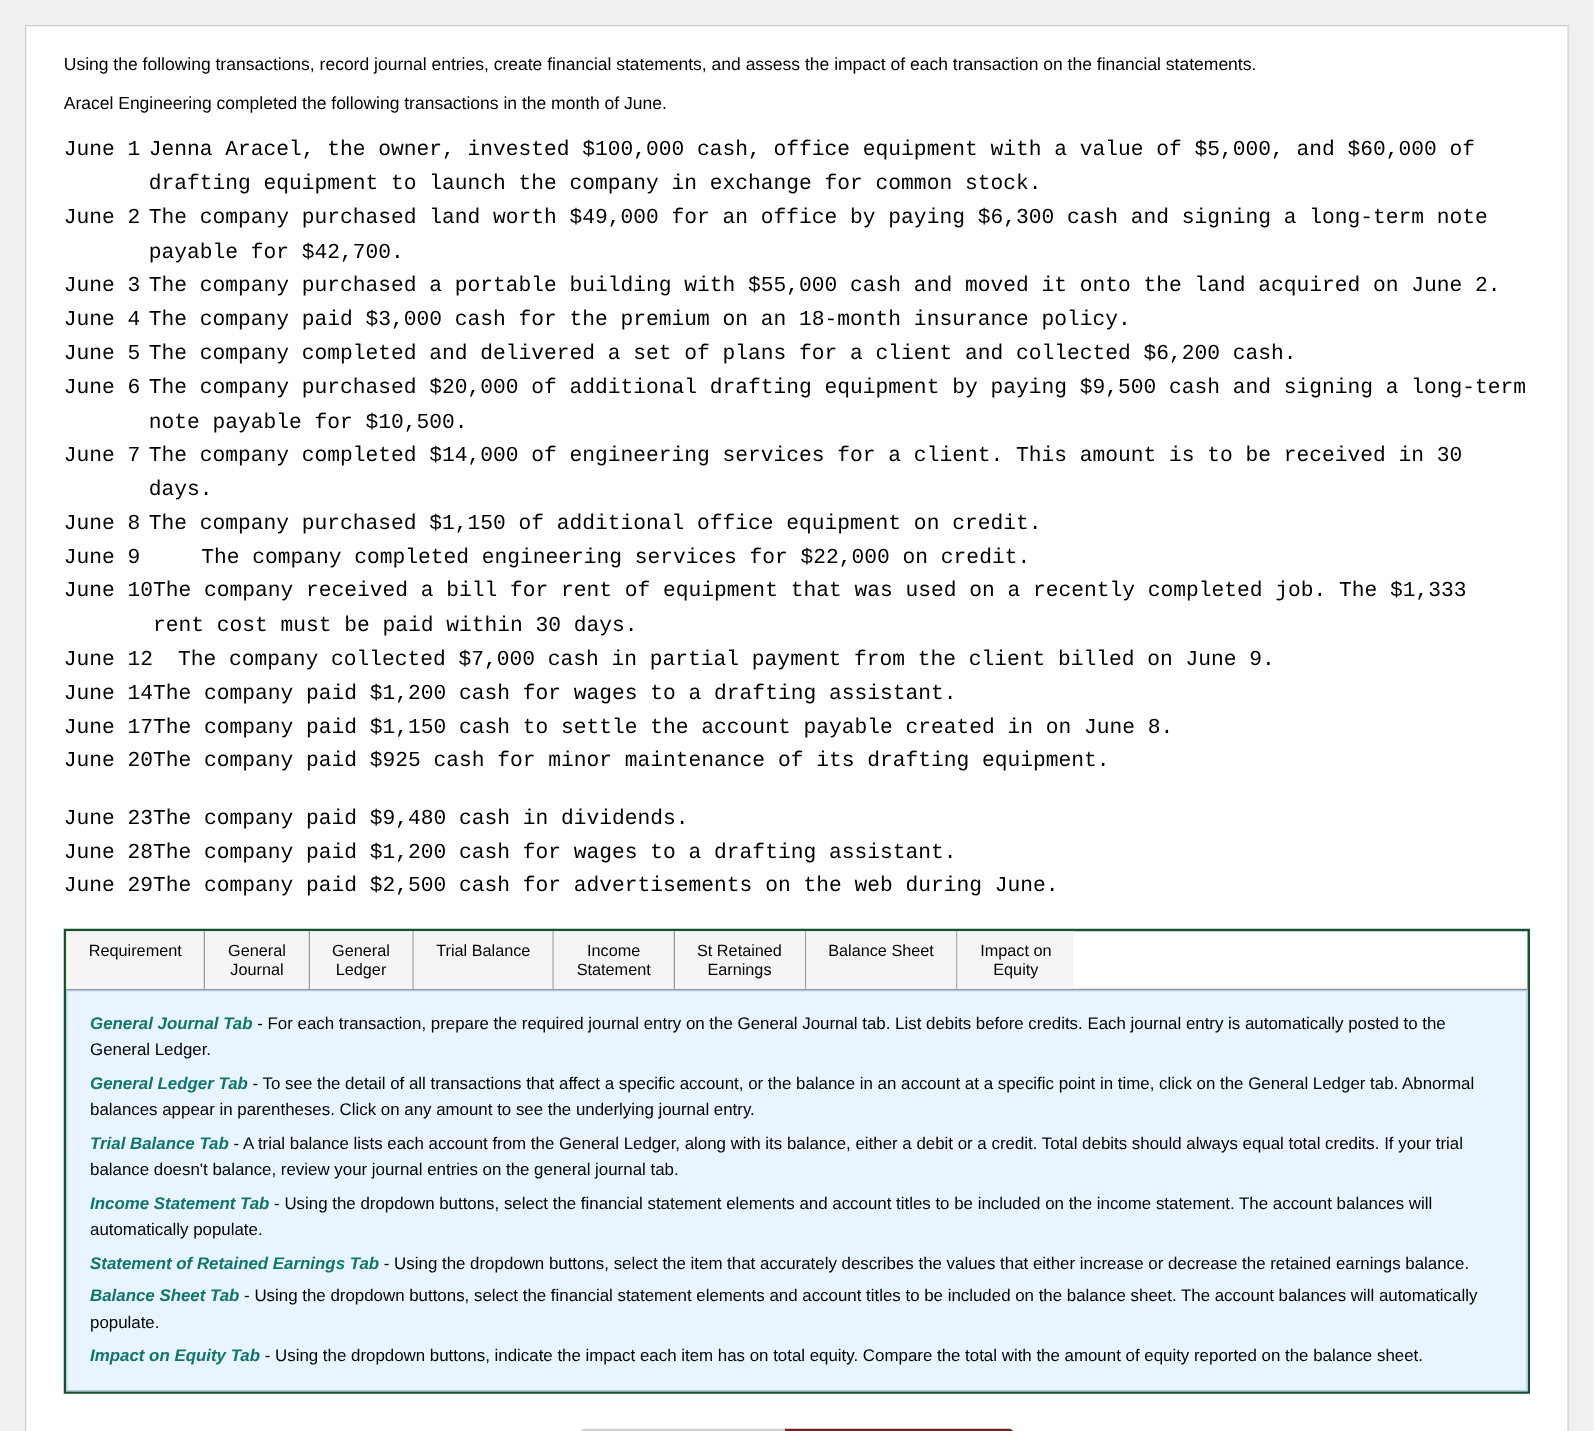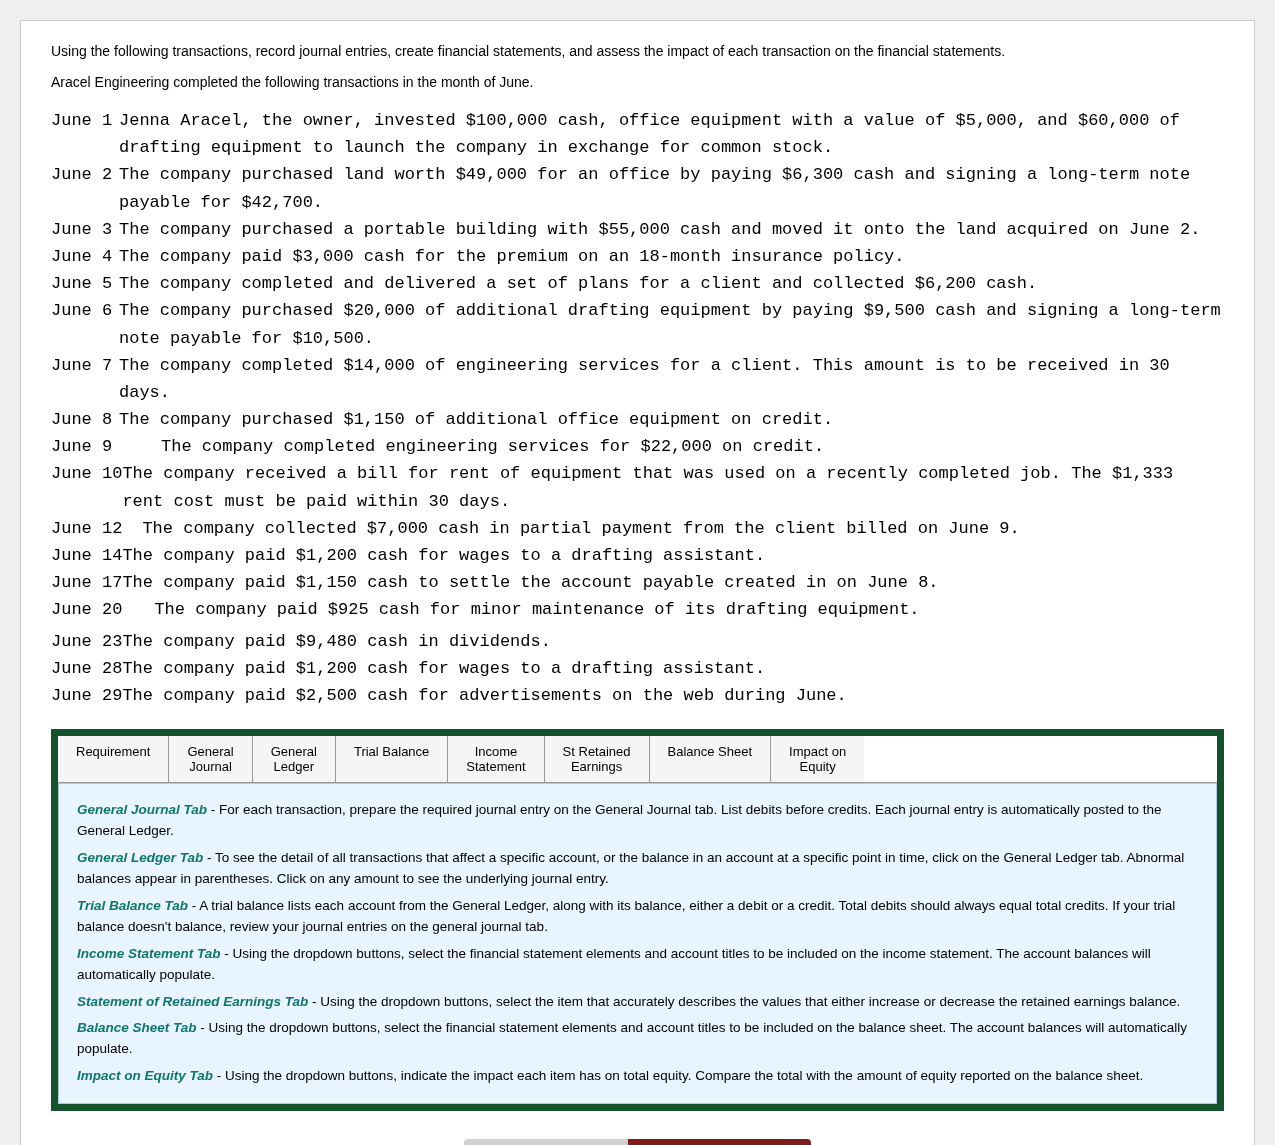--- a/index.html
+++ b/index.html
@@ -31,21 +31,21 @@
     }
     .transactions {
       font-family: 'Courier New', monospace;
       font-size: 17px;
       line-height: 1.6;
       margin-bottom: 20px;
     }
 
     
     .tabs-section {
-      border: 7px solid #14532d;
+      border: 2px solid #14532d;
       margin-bottom: 0;
     }
     .tabs-bar {
       display: flex;
       border-bottom: 1px solid #999;
     }
     .tab-item {
       padding: 8px 18px;
       border-right: 1px solid #999;
       cursor: pointer;
@@ -171,21 +171,21 @@
         <span style="flex: 1 1 0%;">The company collected $7,000 cash in partial payment from the client billed on June 9.</span>
       </div>
       <div style="display: flex; margin-bottom: 0px;">
         <span style="min-width: 68px; white-space: nowrap;">June 14</span>
         <span style="flex: 1 1 0%;">The company paid $1,200 cash for wages to a drafting assistant.</span>
       </div>
       <div style="display: flex; margin-bottom: 0px;">
         <span style="min-width: 68px; white-space: nowrap;">June 17</span>
         <span style="flex: 1 1 0%;">The company paid $1,150 cash to settle the account payable created in on June 8.</span>
       </div>
-      <div style="display: flex; margin-bottom: 4px; gap: 32px;">
+      <div style="display: flex; margin-bottom: 18px;">
         <span style="min-width: 68px; white-space: nowrap;">June 20</span>
         <span style="flex: 1 1 0%;">The company paid $925 cash for minor maintenance of its drafting equipment.</span>
       </div>
       <div style="display: flex; margin-bottom: 0px;">
         <span style="min-width: 68px; white-space: nowrap;">June 23</span>
         <span style="flex: 1 1 0%;">The company paid $9,480 cash in dividends.</span>
       </div>
       <div style="display: flex; margin-bottom: 0px;">
         <span style="min-width: 68px; white-space: nowrap;">June 28</span>
         <span style="flex: 1 1 0%;">The company paid $1,200 cash for wages to a drafting assistant.</span>

